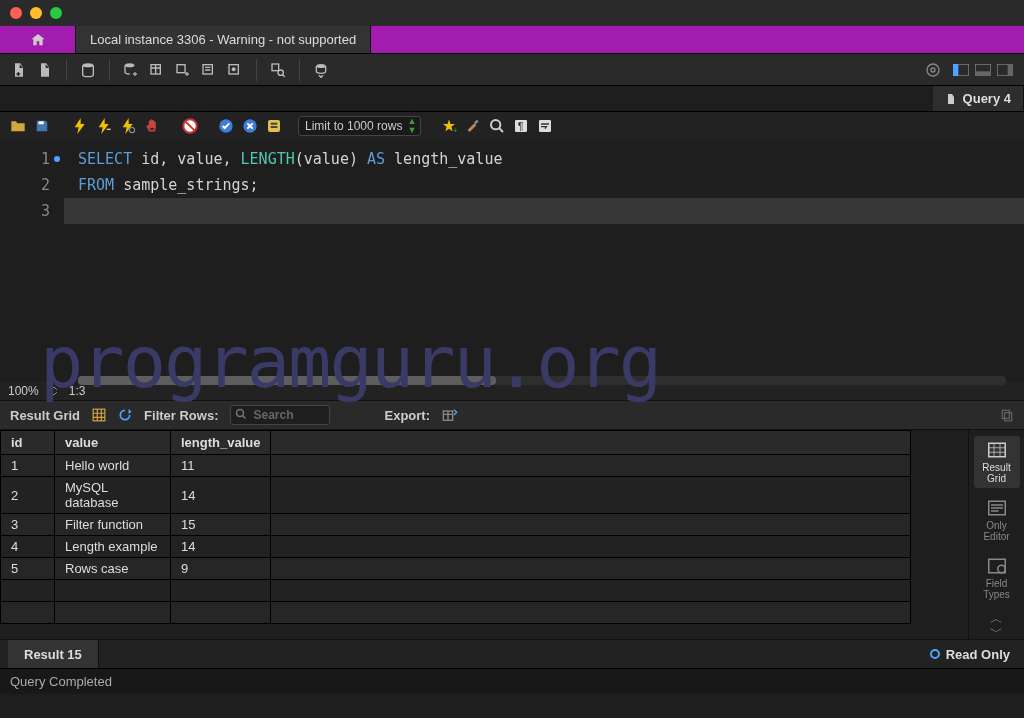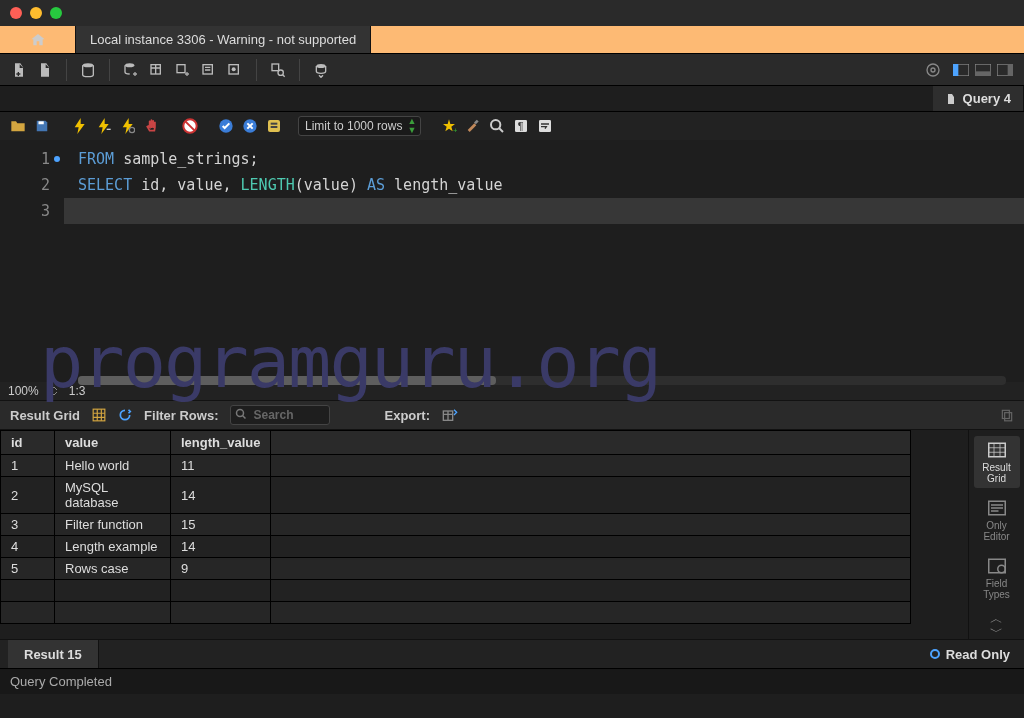--- a/index.html
+++ b/index.html
@@ -32,21 +32,21 @@
   left: 0; right: 0;
   text-align: center;
   color: #ccc;
   font-weight: 600;
   pointer-events: none;
 }
 
 
 .conn-tabs {
   height: 28px;
-  background: #fdba74;
+  background: #a21caf;
   display: flex;
   align-items: stretch;
   border-bottom: 1px solid #000;
 }
 .home-tab {
   width: 76px;
   display: flex;
   align-items: center;
   justify-content: center;
   border-right: 1px solid #111;
@@ -590,22 +590,22 @@
     </div>
 </div>
 
 <div class="editor">
   <div class="gutter">
     <div class="gutter-line"><span class="breakpoint"></span>1</div>
     <div class="gutter-line">2</div>
     <div class="gutter-line">3</div>
   </div>
   <div class="code">
+    <div class="code-line"><span class="kw">SELECT</span><span class="id"> id, value, </span><span class="fn">LENGTH</span><span class="op">(</span><span class="id">value</span><span class="op">) </span><span class="kw">AS</span><span class="id"> length_value</span></div>
     <div class="code-line"><span class="kw">FROM</span><span class="id"> sample_strings;</span></div>
-    <div class="code-line"><span class="kw">SELECT</span><span class="id"> id, value, </span><span class="fn">LENGTH</span><span class="op">(</span><span class="id">value</span><span class="op">) </span><span class="kw">AS</span><span class="id"> length_value</span></div>
     <div class="code-line highlight-line"></div>
   </div>
   <div class="watermark">programguru.org</div>
 </div>
 
 <div class="zoom-row">
   <div class="hscrollbar">
     <div class="hscrollbar-thumb"></div>
   </div>
   <span>100%</span>

